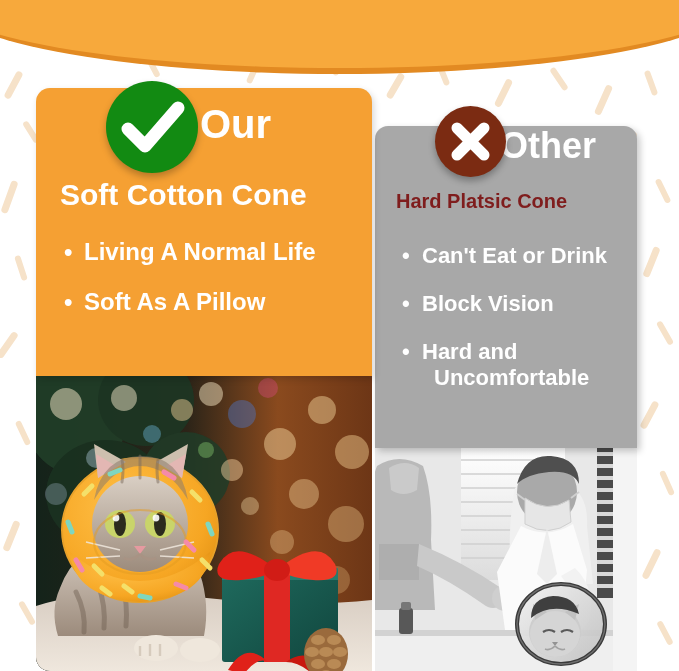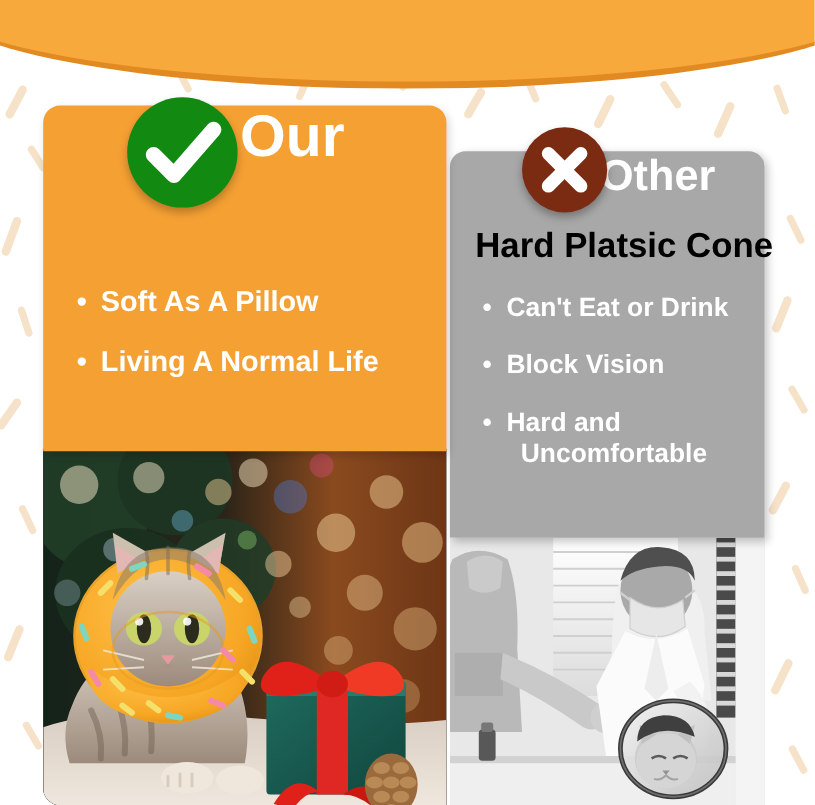--- a/index.html
+++ b/index.html
@@ -63,34 +63,34 @@
     position:absolute;left:435px;top:106px;width:71px;height:71px;
     border-radius:50%;
     background:#7b2b12;
     box-shadow:0 4px 7px rgba(0,0,0,.3);
     z-index:9;
   }
   .badge-check svg,.badge-x svg{display:block;width:100%;height:100%;}
 
   
   .h-our{
-    position:absolute;left:200px;top:90px;z-index:8;
-    color:#fff;font-size:49px;font-weight:bold;line-height:1;
+    position:absolute;left:200px;top:104px;z-index:8;
+    color:#fff;font-size:40px;font-weight:bold;line-height:1;
   }
   .h-other{
     position:absolute;left:500px;top:128px;z-index:8;
     color:#fff;font-size:36px;font-weight:bold;line-height:1;text-align:center;
   }
   .sub-left{
     position:absolute;left:60px;top:178px;z-index:8;
     color:#fff;font-size:30px;font-weight:bold;line-height:1.1;white-space:nowrap;
   }
   .sub-right{
     position:absolute;left:396px;top:190px;z-index:8;
-    color:#000000;font-size:29px;font-weight:bold;line-height:1.1;white-space:nowrap;
+    color:#7f1d1d;font-size:20px;font-weight:bold;line-height:1.1;white-space:nowrap;
   }
   ul.bullets{list-style:none;margin:0;padding:0;position:absolute;z-index:8;}
   ul.bullets li{
     color:#fff;font-weight:bold;position:relative;
     padding-left:20px;
   }
   ul.bullets li::before{
     content:"\2022";position:absolute;left:0;top:0;
   }
   .bullets-left{left:64px;top:238px;}
@@ -418,19 +418,20 @@
     </svg>
   </div>
 
   <div class="badge-check">
     <svg viewBox="0 0 92 92" aria-hidden="true">
       <polyline points="22,48 39,65 72,27" fill="none" stroke="#ffffff" stroke-width="13" stroke-linecap="round" stroke-linejoin="round"></polyline>
     </svg>
   </div>
 
   <div class="h-our">Our</div>
+  <div class="sub-left">Soft Cotton Cone</div>
 
   <ul class="bullets bullets-left">
+    <li><span>Living A Normal Life</span></li>
     <li><span>Soft As A Pillow</span></li>
-    <li><span>Living A Normal Life</span></li>
   </ul>
 
 </div>
 
 </body></html>

